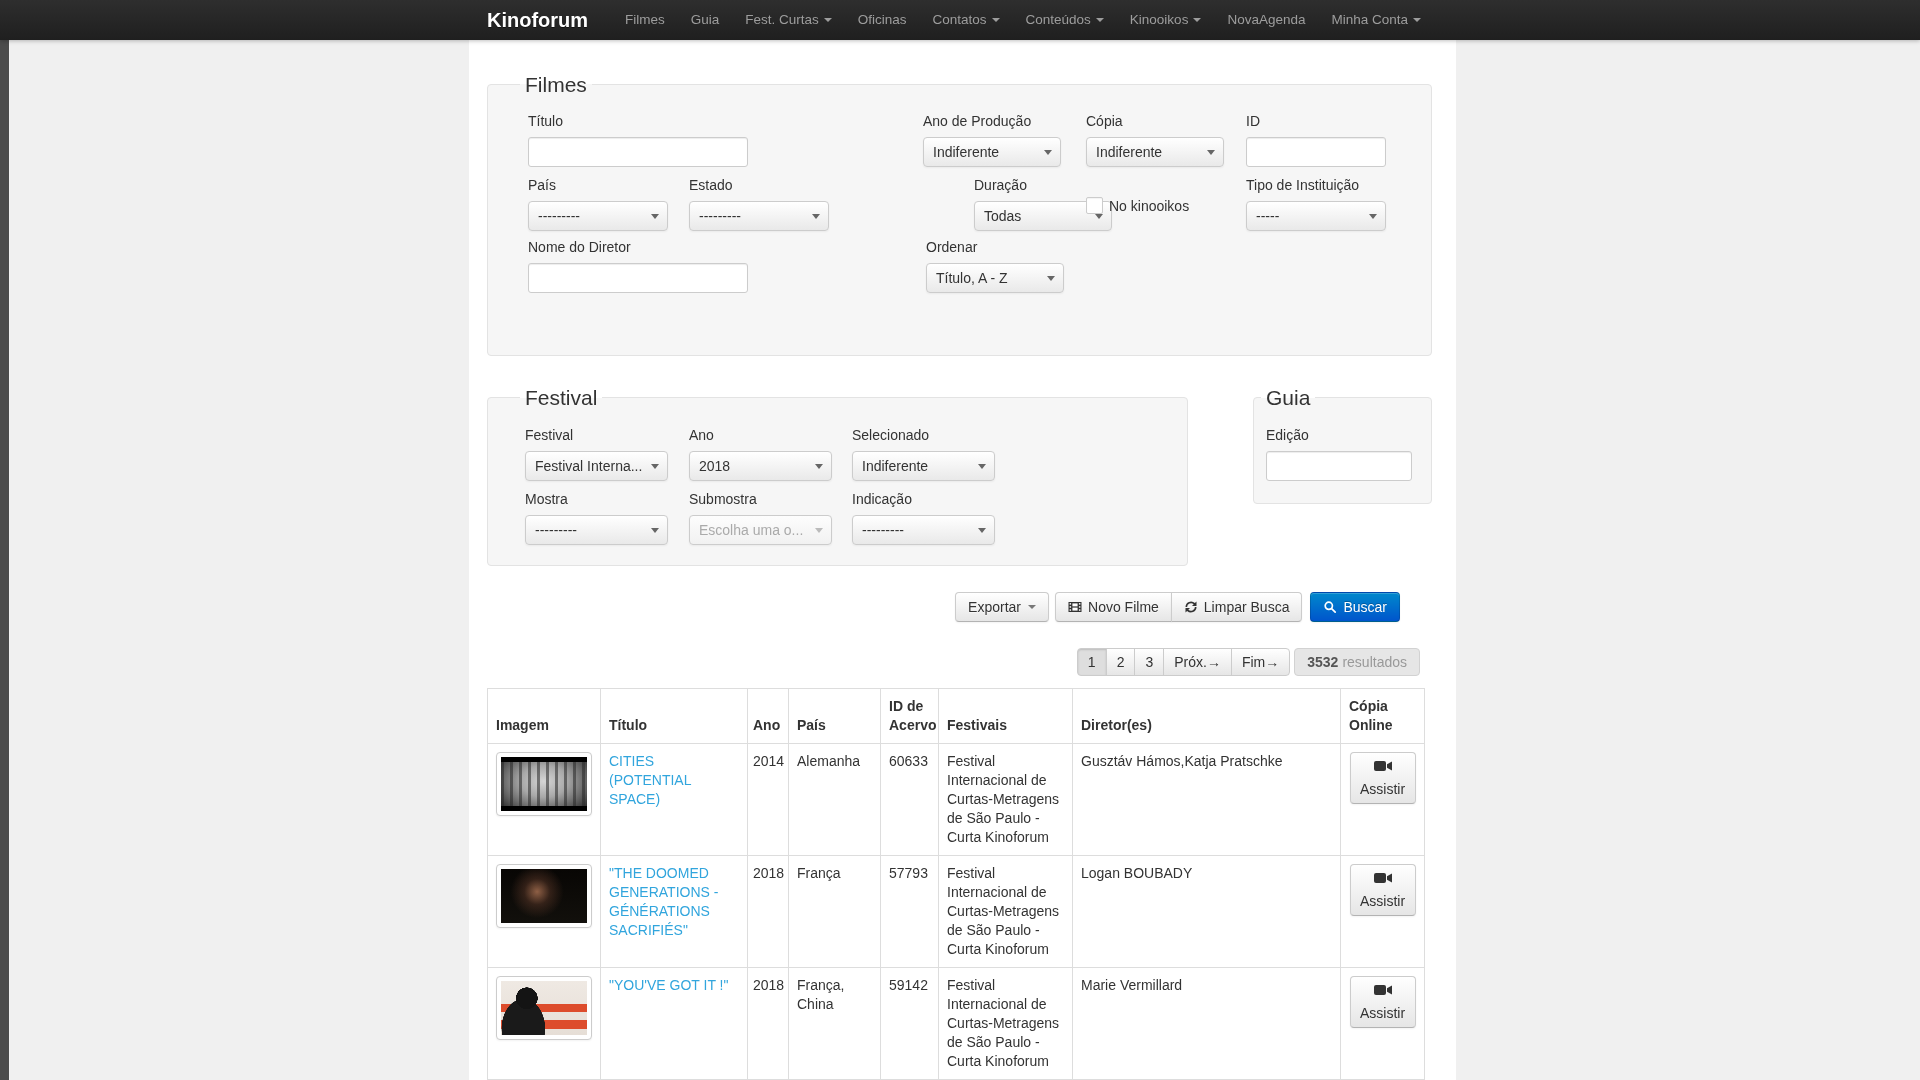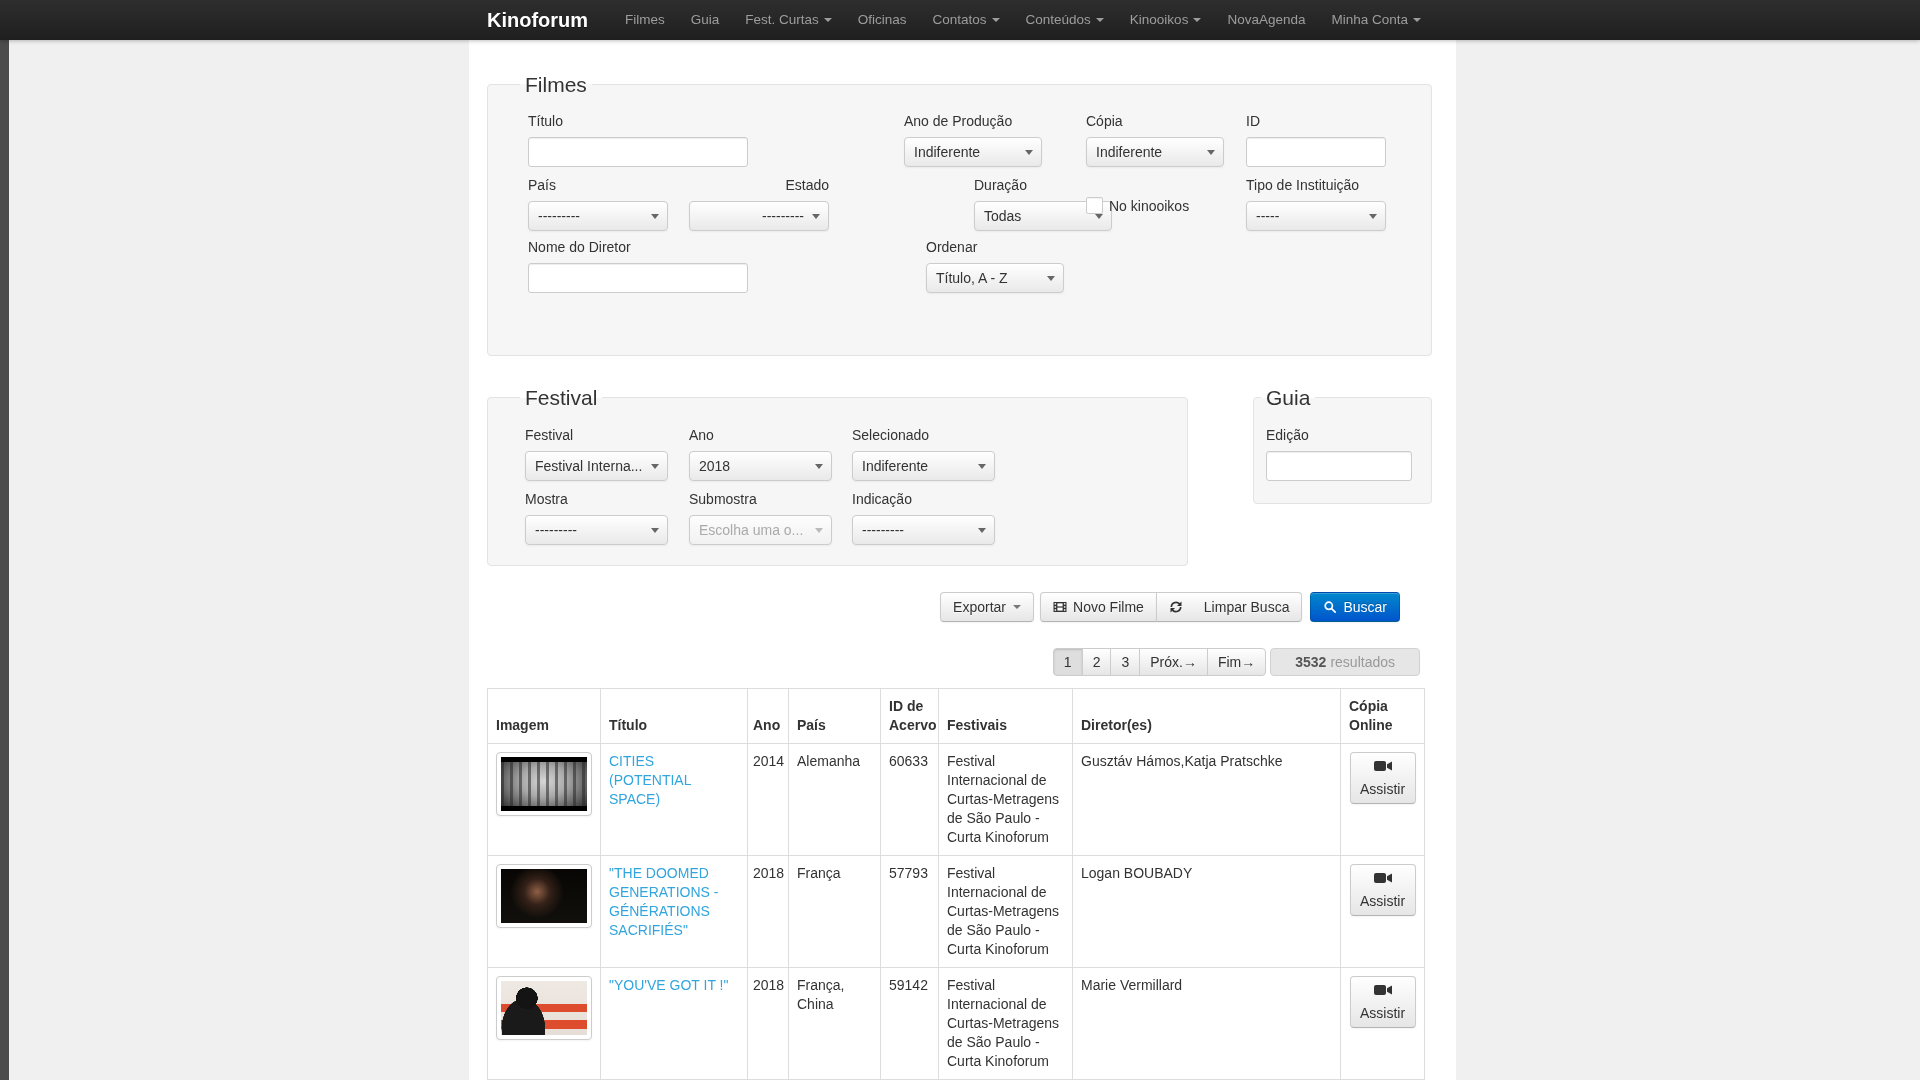--- a/index.html
+++ b/index.html
@@ -60,33 +60,33 @@
          border-radius:4px; font-size:14px; color:#333; text-shadow:0 1px 1px rgba(255,255,255,.75);
          box-shadow:inset 0 1px 0 rgba(255,255,255,.2), 0 1px 2px rgba(0,0,0,.05); cursor:pointer; white-space:nowrap; }
   .btn .ic { margin-right:6px; display:inline-flex; }
   .btn-primary { background:linear-gradient(#0088cc,#0055cc); border-color:rgba(0,0,0,.15) rgba(0,0,0,.15) rgba(0,0,0,.3);
                  color:#fff; text-shadow:0 -1px 0 rgba(0,0,0,.25); }
   .actions { position:absolute; top:552px; right:34px; display:flex; align-items:center; }
   .actions .gap6 { width:6px; } .actions .gap8 { width:8px; }
   .btn-group { display:inline-flex; }
   .btn-group .btn { border-radius:0; }
   .btn-group .btn:first-child { border-radius:4px 0 0 4px; }
-  .btn-group .btn:last-child { border-radius:0 4px 4px 0; margin-left:-1px;gap:15px; }
+  .btn-group .btn:last-child { border-radius:0 4px 4px 0; margin-left:-1px; }
   .b-caret { display:inline-block; width:0; height:0; border-left:4px solid transparent; border-right:4px solid transparent;
              border-top:4px solid #777; margin-left:7px; }
 
   
   .pagination { position:absolute; top:608px; right:14px; display:flex; align-items:center; }
   .pg-btn { height:28px; padding:0 10px; font-size:14px; color:#333; line-height:26px;
             background:linear-gradient(#ffffff,#e6e6e6); border:1px solid #ccc; cursor:pointer; white-space:nowrap; }
   .pg-btn + .pg-btn { margin-left:-1px; }
   .pg-btn.first { border-radius:4px 0 0 4px; }
   .pg-btn.last { border-radius:0 4px 4px 0; }
   .pg-btn.active { background:#dedede; box-shadow:inset 0 1px 2px rgba(0,0,0,.15); cursor:default; }
-  .pg-count { height:28px; margin-left:4px; padding:0 24px; line-height:26px; font-size:14px;
+  .pg-count { height:28px; margin-left:4px; padding:0 12px; line-height:26px; font-size:14px;
               background:#e6e6e6; border:1px solid #d2d2d2; border-radius:4px; color:#999; white-space:nowrap; }
   .pg-count b { color:#555; font-weight:bold; margin-right:4px; }
 
   
   table.results { position:absolute; top:648px; left:0; width:937px; border-collapse:collapse; table-layout:fixed;
                   background:#fff; font-size:14px; }
   .results th, .results td { border:1px solid #ddd; padding:8px; vertical-align:top; text-align:left; line-height:19px; }
   .results th { vertical-align:bottom; font-weight:bold; color:#333; height:52px; }
   .results td { color:#333; }
   .results tr.row-a td { height:109px; }
@@ -142,21 +142,21 @@
 
 <div class="content">
 
   <div class="fs fs-filmes">
     <span class="legend">Filmes</span>
 
     <div class="fld" style="left:40px; top:28px;">
       <span class="lbl">Título</span>
       <input class="tinput" style="width: 220px;">
     </div>
-    <div class="fld" style="left:416px; top:28px;">
+    <div class="fld" style="left:435px; top:28px;">
       <span class="lbl">Ano de Produção</span>
       <div class="sel" style="width:138px;">
         <span class="val">Indiferente</span>
         <span class="s-caret"></span>
       </div>
     </div>
     <div class="fld" style="left:598px; top:28px;">
       <span class="lbl">Cópia</span>
       <div class="sel" style="width:138px;">
         <span class="val">Indiferente</span>
@@ -168,21 +168,21 @@
       <input class="tinput" style="width: 140px;">
     </div>
 
     <div class="fld" style="left:40px; top:92px;">
       <span class="lbl">País</span>
       <div class="sel" style="width:140px;">
         <span class="val">---------</span>
         <span class="s-caret"></span>
       </div>
     </div>
-    <div class="fld" style="left:201px; top:92px;text-align:right;">
+    <div class="fld" style="left:201px; top:92px;">
       <span class="lbl">Estado</span>
       <div class="sel" style="width:140px;">
         <span class="val">---------</span>
         <span class="s-caret"></span>
       </div>
     </div>
     <div class="fld" style="left:438px; top:92px;margin-left:48px;">
       <span class="lbl">Duração</span>
       <div class="sel" style="width:138px;">
         <span class="val">Todas</span>

